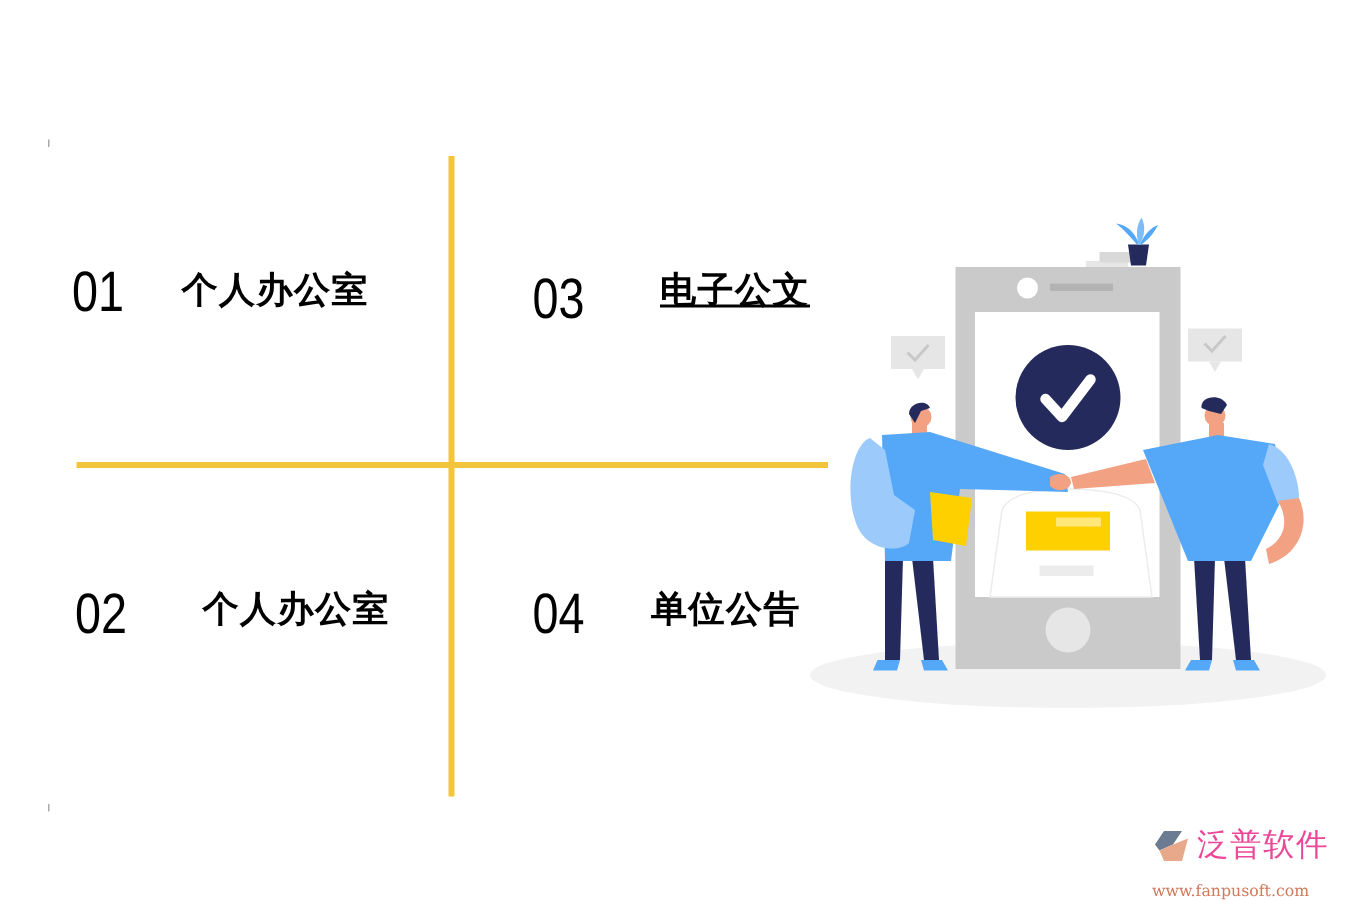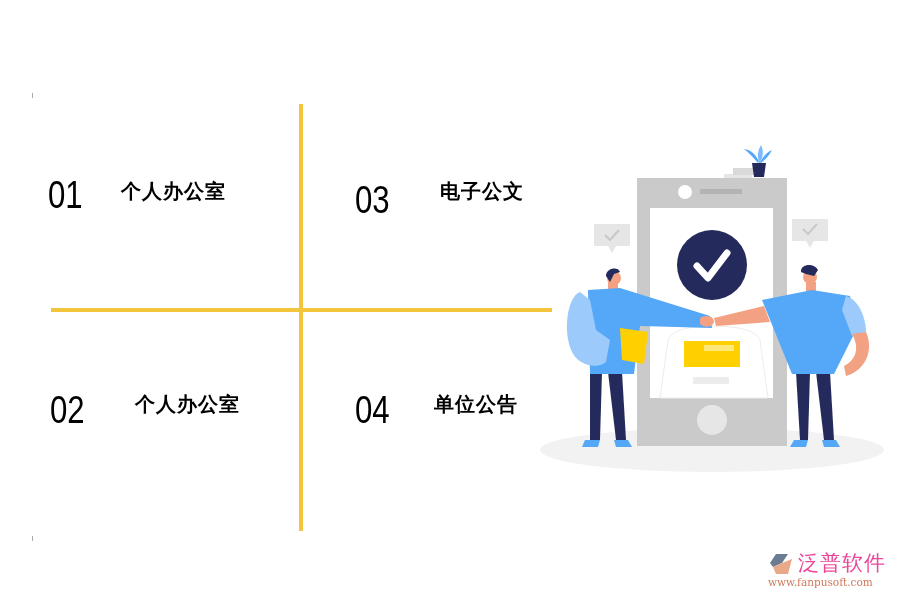--- a/index.html
+++ b/index.html
@@ -2,26 +2,26 @@
 <html><head>
 <meta charset="utf-8">
 <style>
   html, body { margin:0; padding:0; }
   body { width:900px; height:600px; background:#ffffff; position:relative; overflow:hidden;
          font-family: "DejaVu Sans", "Liberation Sans", sans-serif; }
   .vline { position:absolute; left:299px; top:104px; width:4px; height:427px; background:#f2c53d; }
   .hline { position:absolute; left:51px; top:308px; width:501px; height:4px; background:#f2c53d; }
   .num { position:absolute; font-family:"Liberation Sans Narrow","Liberation Sans", sans-serif;
          font-size:38px; color:#000; transform:scaleX(0.82); transform-origin:left top; line-height:1; }
-  .label { position:absolute; font-size:20px; font-weight:bold; color:#000; line-height:1; letter-spacing:1px; }
+  .label { position:absolute; font-size:24px; font-weight:bold; color:#000; line-height:1; letter-spacing:1px; }
   .dot { position:absolute; width:1px; height:5px; background:#aaa; }
   .illus { position:absolute; left:540px; top:140px; width:350px; height:340px; }
   .logo { position:absolute; left:768px; top:553px; width:125px; height:40px; }
   .logo-cn { position:absolute; left:30px; top:0; font-size:21px; color:#ec4899; letter-spacing:1px; line-height:1; }
-  .logo-url { position:absolute; left:0; top:24px; font-family:"DejaVu Serif", serif; font-size:10.5px; color:#d1795c; line-height:1; white-space:nowrap; }
+  .logo-url { position:absolute; left:0; top:36px; font-family:"DejaVu Serif", serif; font-size:10.5px; color:#d1795c; line-height:1; white-space:nowrap; }
   .logo-mark { position:absolute; left:2px; top:0px; }
 </style>
 </head>
 <body>
 
 <div class="dot" style="left:32px;top:93px;"></div>
 <div class="dot" style="left:32px;top:536px;"></div>
 
 <div class="vline"></div>
 <div class="hline"></div>
@@ -29,21 +29,21 @@
 <div>
   <span class="num" style="left:48px;top:176px;">01</span>
   <span class="label" style="left:121px;top:181px;">个人办公室</span>
 </div>
 <div>
   <span class="num" style="left:50px;top:391px;">02</span>
   <span class="label" style="left:135px;top:394px;">个人办公室</span>
 </div>
 <div>
   <span class="num" style="left:355px;top:181px;">03</span>
-  <span class="label" style="left:440px;top:181px;">电子公文</span>
+  <span class="label" style="left:440px;top:181px;text-decoration:underline;">电子公文</span>
 </div>
 <div>
   <span class="num" style="left:355px;top:391px;">04</span>
   <span class="label" style="left:434px;top:394px;">单位公告</span>
 </div>
 
 <div class="illus">
   <svg width="350" height="340" viewBox="540 140 350 340" xmlns="http://www.w3.org/2000/svg">
 
     <ellipse cx="712" cy="450" rx="172" ry="22" fill="#f2f2f2"></ellipse>

